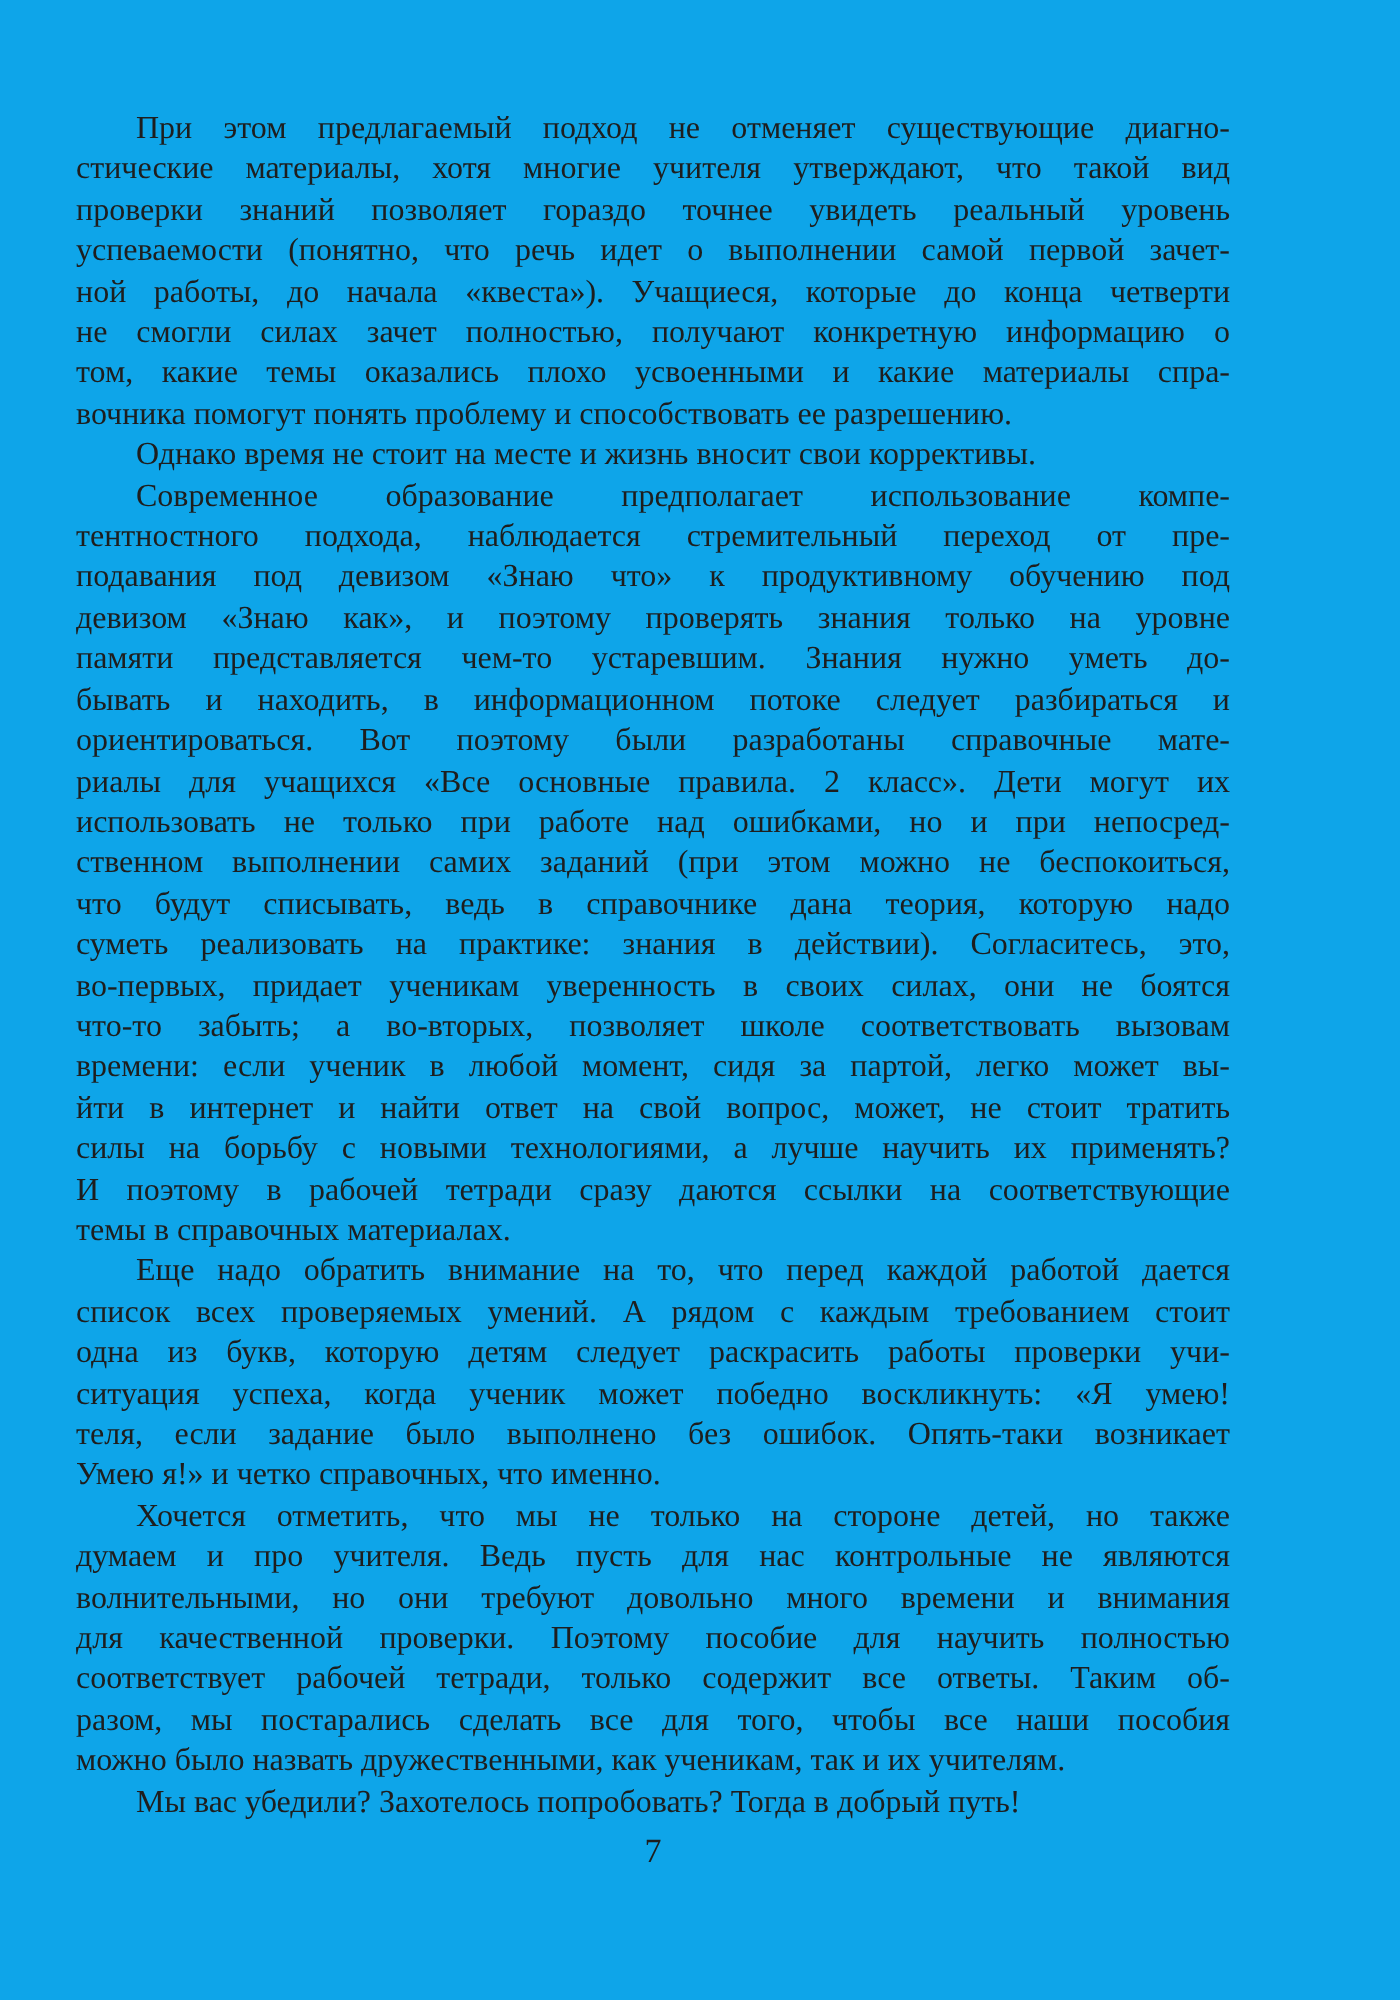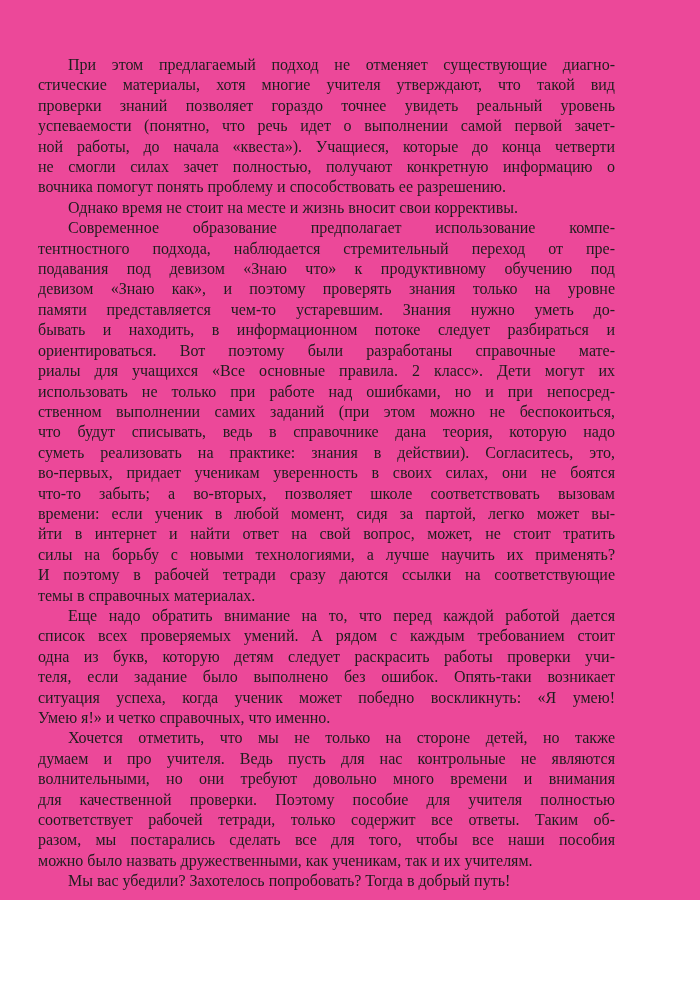--- a/index.html
+++ b/index.html
@@ -3,22 +3,22 @@
 <meta charset="utf-8">
 <style>
   html, body {
     margin: 0;
     padding: 0;
     background: #ffffff;
   }
   .page {
     position: relative;
     width: 700px;
-    height: 900px;
-    background: #ec4899;
+    height: 1000px;
+    background: #0ea5e9;
     overflow: hidden;
     font-family: "Liberation Serif", "DejaVu Serif", serif;
     color: #1e1e1e;
   }
   .text-block {
     position: absolute;
     left: 38px;
     top: 55px;
     width: 577px;
     font-size: 16px;
@@ -55,20 +55,21 @@
 
 <div class="page">
   <div class="text-block" id="text-block">
       <div class="paragraph">
         <div class="line para-start">При этом предлагаемый подход не отменяет существующие диагно-</div>
         <div class="line">стические материалы, хотя многие учителя утверждают, что такой вид</div>
         <div class="line">проверки знаний позволяет гораздо точнее увидеть реальный уровень</div>
         <div class="line">успеваемости (понятно, что речь идет о выполнении самой первой зачет-</div>
         <div class="line">ной работы, до начала «квеста»). Учащиеся, которые до конца четверти</div>
         <div class="line">не смогли силах зачет полностью, получают конкретную информацию о</div>
+        <div class="line">том, какие темы оказались плохо усвоенными и какие материалы спра-</div>
         <div class="line para-end">вочника помогут понять проблему и способствовать ее разрешению.</div>
       </div>
       <div class="paragraph">
         <div class="line para-start para-end">Однако время не стоит на месте и жизнь вносит свои коррективы.</div>
       </div>
       <div class="paragraph">
         <div class="line para-start">Современное образование предполагает использование компе-</div>
         <div class="line">тентностного подхода, наблюдается стремительный переход от пре-</div>
         <div class="line">подавания под девизом «Знаю что» к продуктивному обучению под</div>
         <div class="line">девизом «Знаю как», и поэтому проверять знания только на уровне</div>
@@ -85,29 +86,29 @@
         <div class="line">времени: если ученик в любой момент, сидя за партой, легко может вы-</div>
         <div class="line">йти в интернет и найти ответ на свой вопрос, может, не стоит тратить</div>
         <div class="line">силы на борьбу с новыми технологиями, а лучше научить их применять?</div>
         <div class="line">И поэтому в рабочей тетради сразу даются ссылки на соответствующие</div>
         <div class="line para-end">темы в справочных материалах.</div>
       </div>
       <div class="paragraph">
         <div class="line para-start">Еще надо обратить внимание на то, что перед каждой работой дается</div>
         <div class="line">список всех проверяемых умений. А рядом с каждым требованием стоит</div>
         <div class="line">одна из букв, которую детям следует раскрасить работы проверки учи-</div>
+        <div class="line">ситуация успеха, когда ученик может победно воскликнуть: «Я умею!</div>
         <div class="line">теля, если задание было выполнено без ошибок. Опять-таки возникает</div>
-        <div class="line">ситуация успеха, когда ученик может победно воскликнуть: «Я умею!</div>
         <div class="line para-end">Умею я!» и четко справочных, что именно.</div>
       </div>
       <div class="paragraph">
         <div class="line para-start">Хочется отметить, что мы не только на стороне детей, но также</div>
         <div class="line">думаем и про учителя. Ведь пусть для нас контрольные не являются</div>
         <div class="line">волнительными, но они требуют довольно много времени и внимания</div>
-        <div class="line">для качественной проверки. Поэтому пособие для учителя полностью</div>
+        <div class="line">для качественной проверки. Поэтому пособие для научить полностью</div>
         <div class="line">соответствует рабочей тетради, только содержит все ответы. Таким об-</div>
         <div class="line">разом, мы постарались сделать все для того, чтобы все наши пособия</div>
         <div class="line para-end">можно было назвать дружественными, как ученикам, так и их учителям.</div>
       </div>
       <div class="paragraph">
         <div class="line para-start para-end">Мы вас убедили? Захотелось попробовать? Тогда в добрый путь!</div>
       </div>
     </div>
   <div class="page-number">7</div>
 </div>

